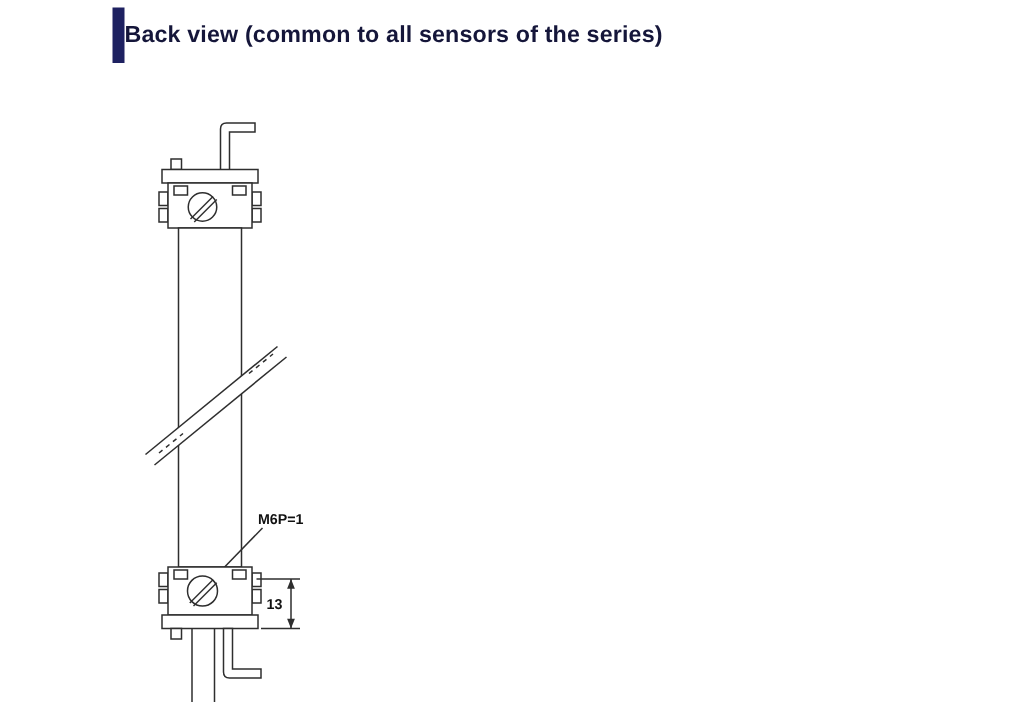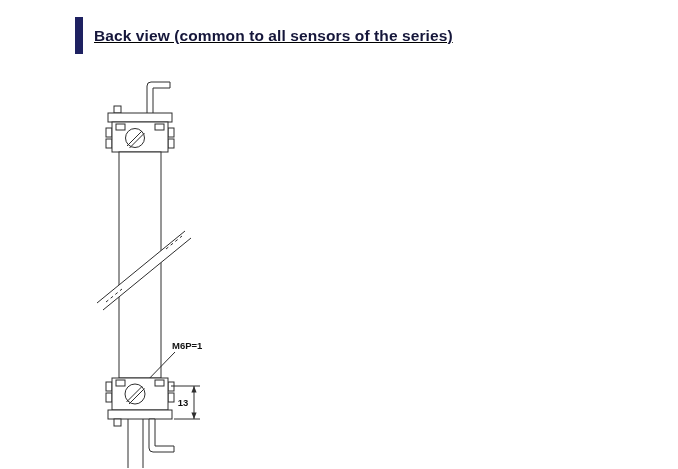--- a/index.html
+++ b/index.html
@@ -4,22 +4,22 @@
 <style>
   * { margin: 0; padding: 0; box-sizing: border-box; }
   html, body {
     width: 678px; height: 469px;
     background: #ffffff;
     font-family: "Liberation Sans", sans-serif;
   }
   .page { position: relative; width: 678px; height: 469px; background: #ffffff; overflow: hidden; }
 
   .header {
-    position: absolute; left: 75px; top: 17px;
-    display: flex; align-items: center; gap: 11px; text-decoration: underline;
+    position: absolute; left: 75px; top: 5px;
+    display: flex; align-items: center; 
   }
   .accent-bar { width: 8px; height: 37px; background: #1e2161; flex: 0 0 auto; }
   .title { font-size: 15.5px; font-weight: bold; color: #15163a; letter-spacing: 0.1px; }
 
   svg.drawing { position: absolute; left: 0; top: 0; }
   .ln   { stroke: #2e2e2e; stroke-width: 1; fill: none; }
   .fw   { stroke: #2e2e2e; stroke-width: 1; fill: #ffffff; }
   .mask { fill: #ffffff; stroke: none; }
   .dash { stroke: #2e2e2e; stroke-width: 1; fill: none; stroke-dasharray: 3 3; }
   .arr  { fill: #2e2e2e; stroke: none; }

